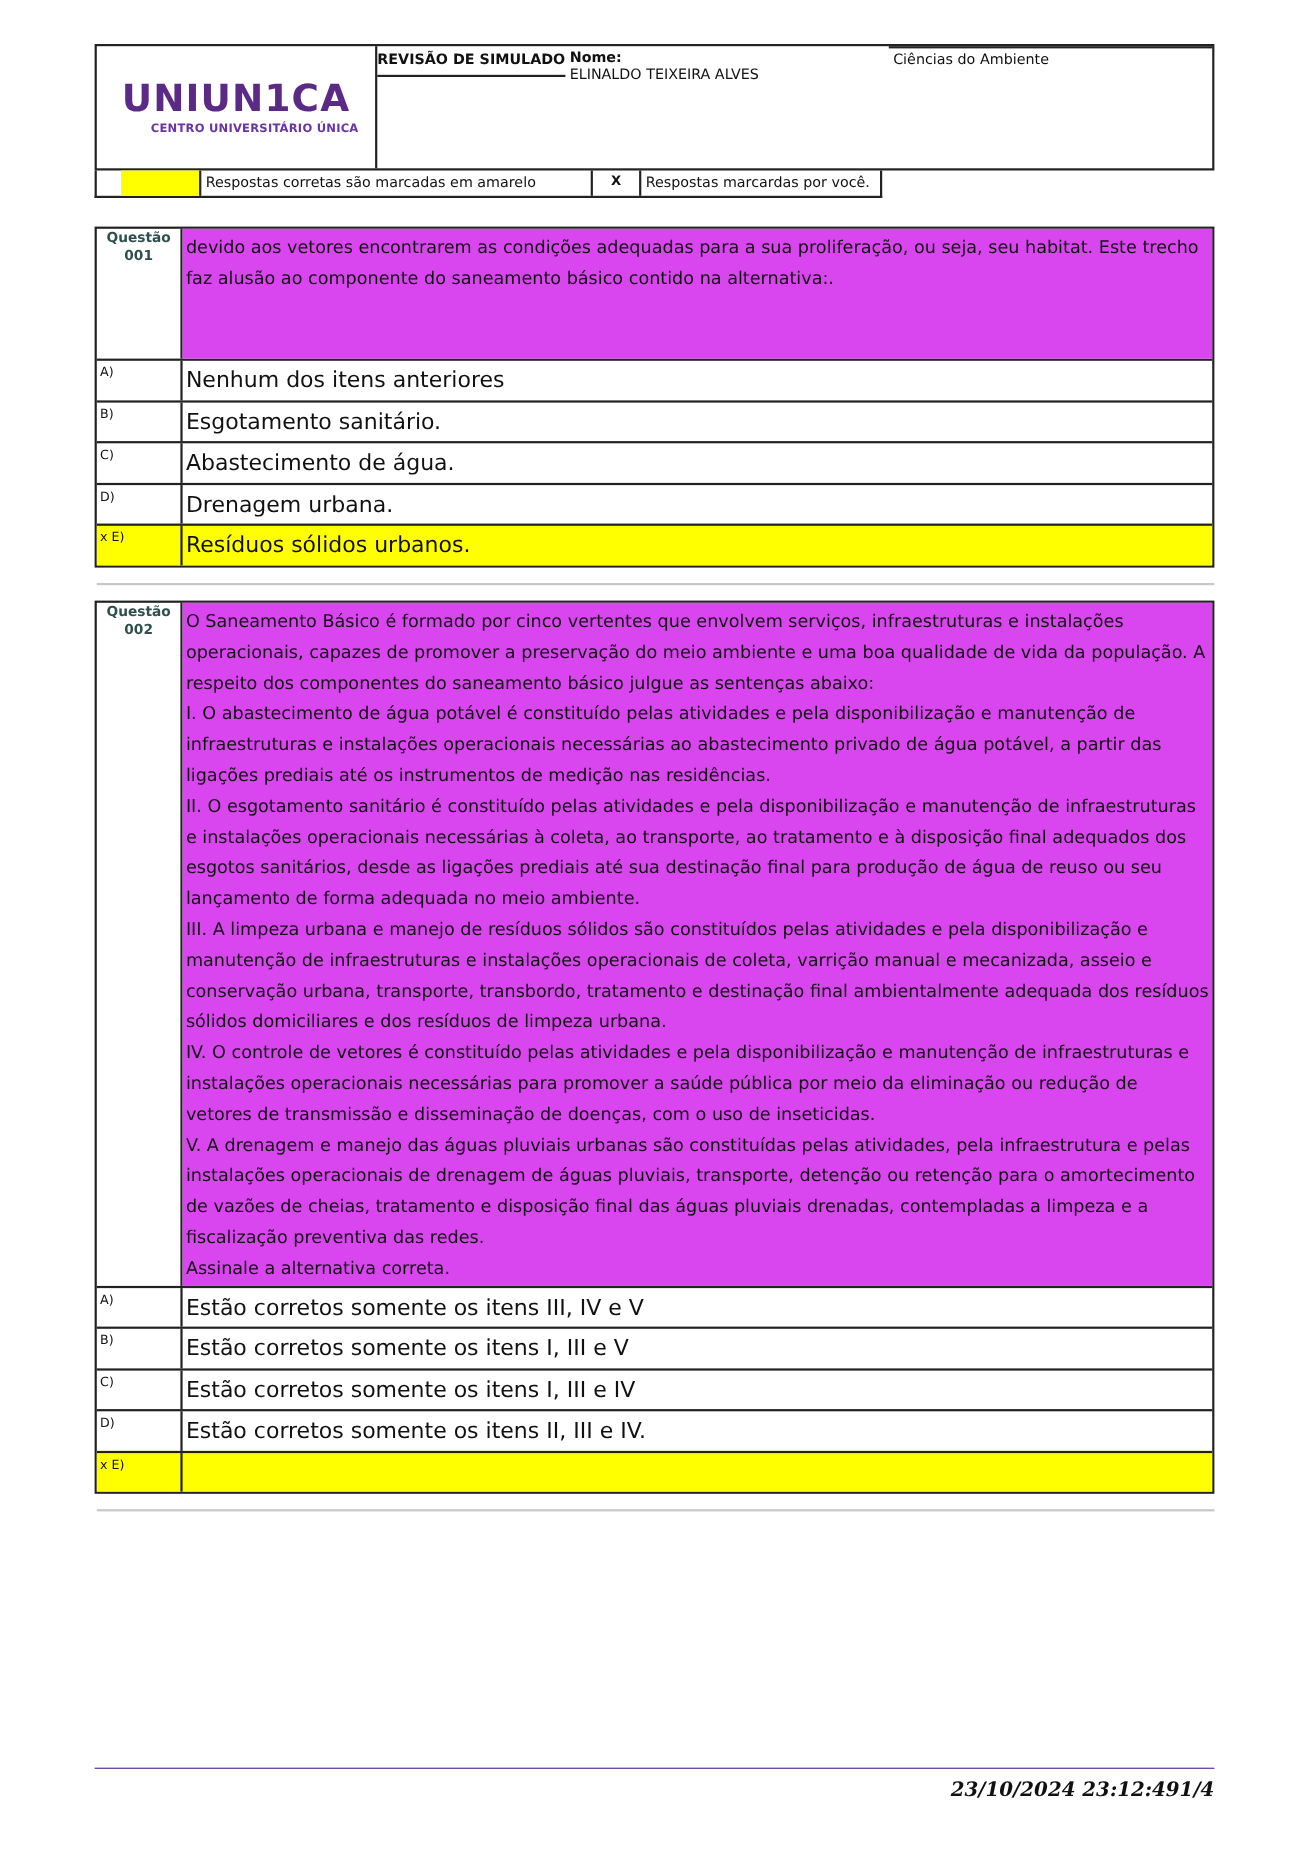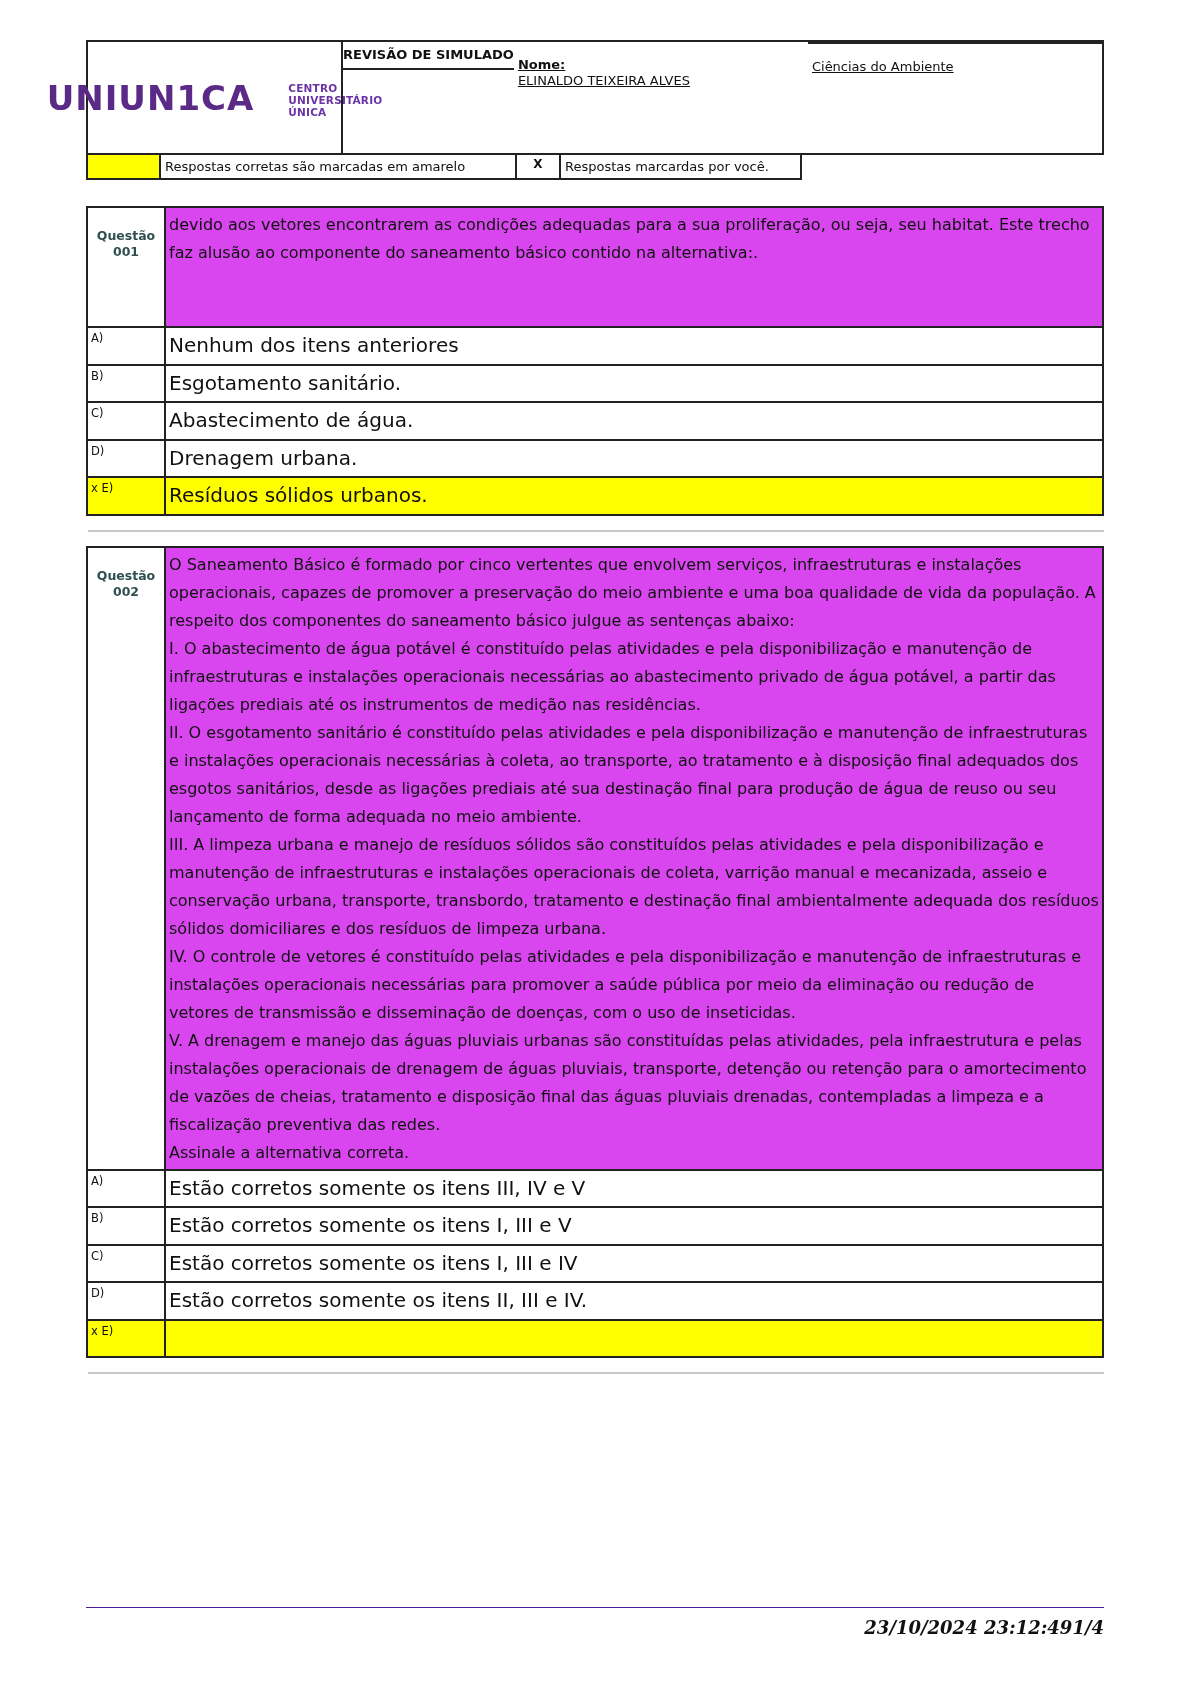--- a/index.html
+++ b/index.html
@@ -25,21 +25,21 @@
   .header {
     display: grid;
     grid-template-columns: 255px 1fr;
     border: 2px solid #222;
     box-sizing: border-box;
     width: 1018px;
   }
   .logo-cell {
     border-right: 2px solid #222;
     display: flex;
-    flex-direction: row;
+    flex-direction: column;
     align-items: center;
     justify-content: center;
     height: 111px;
   }
   .logo-word {
     font-family: "DejaVu Sans", sans-serif;
     font-weight: bold;
     font-size: 34px;
     color: #5b2a86;
     letter-spacing: 1px;
@@ -58,36 +58,36 @@
   .info-title {
     height: 26px;
     border-bottom: 2px solid #222;
     text-align: center;
     font-size: 13px;
     font-weight: bold;
     line-height: 26px;
   }
   .info-row {
     flex: 1;
-    padding: 15px 4px;
+    padding: 3px 4px;
     font-size: 13px;
     line-height: 16px;
-    text-decoration: underline;
   }
   .info-row + .info-row { border-top: 2px solid #222; }
   .info-row .lbl { font-weight: bold; }
   .legend {
     display: flex;
     width: 716px;
     height: 25px;
     border: 2px solid #222;
     border-top: none;
     box-sizing: border-box;
     font-size: 13px;
     line-height: 23px;
+    padding-left: 22px;
   }
   .legend .swatch {
     width: 71px;
     background: #ffff00;
     border-right: 2px solid #222;
   }
   .legend .txt1 {
     width: 350px;
     padding-left: 4px;
     border-right: 2px solid #222;
@@ -111,21 +111,21 @@
   .q-row {
     display: grid;
     grid-template-columns: 78px 1fr;
   }
   .q-label {
     border-right: 2px solid #222;
     text-align: center;
     font-size: 12.5px;
     font-weight: bold;
     color: #2f4f4f;
-    padding-top: 20px;
+    padding-top: 0;
     line-height: 16px;
   }
   .q-text {
     background: #d946ef;
     font-size: 16px;
     line-height: 28px;
     padding: 3px 3px 0 3px;
     white-space: pre-line;
   }
   .opt-row {

